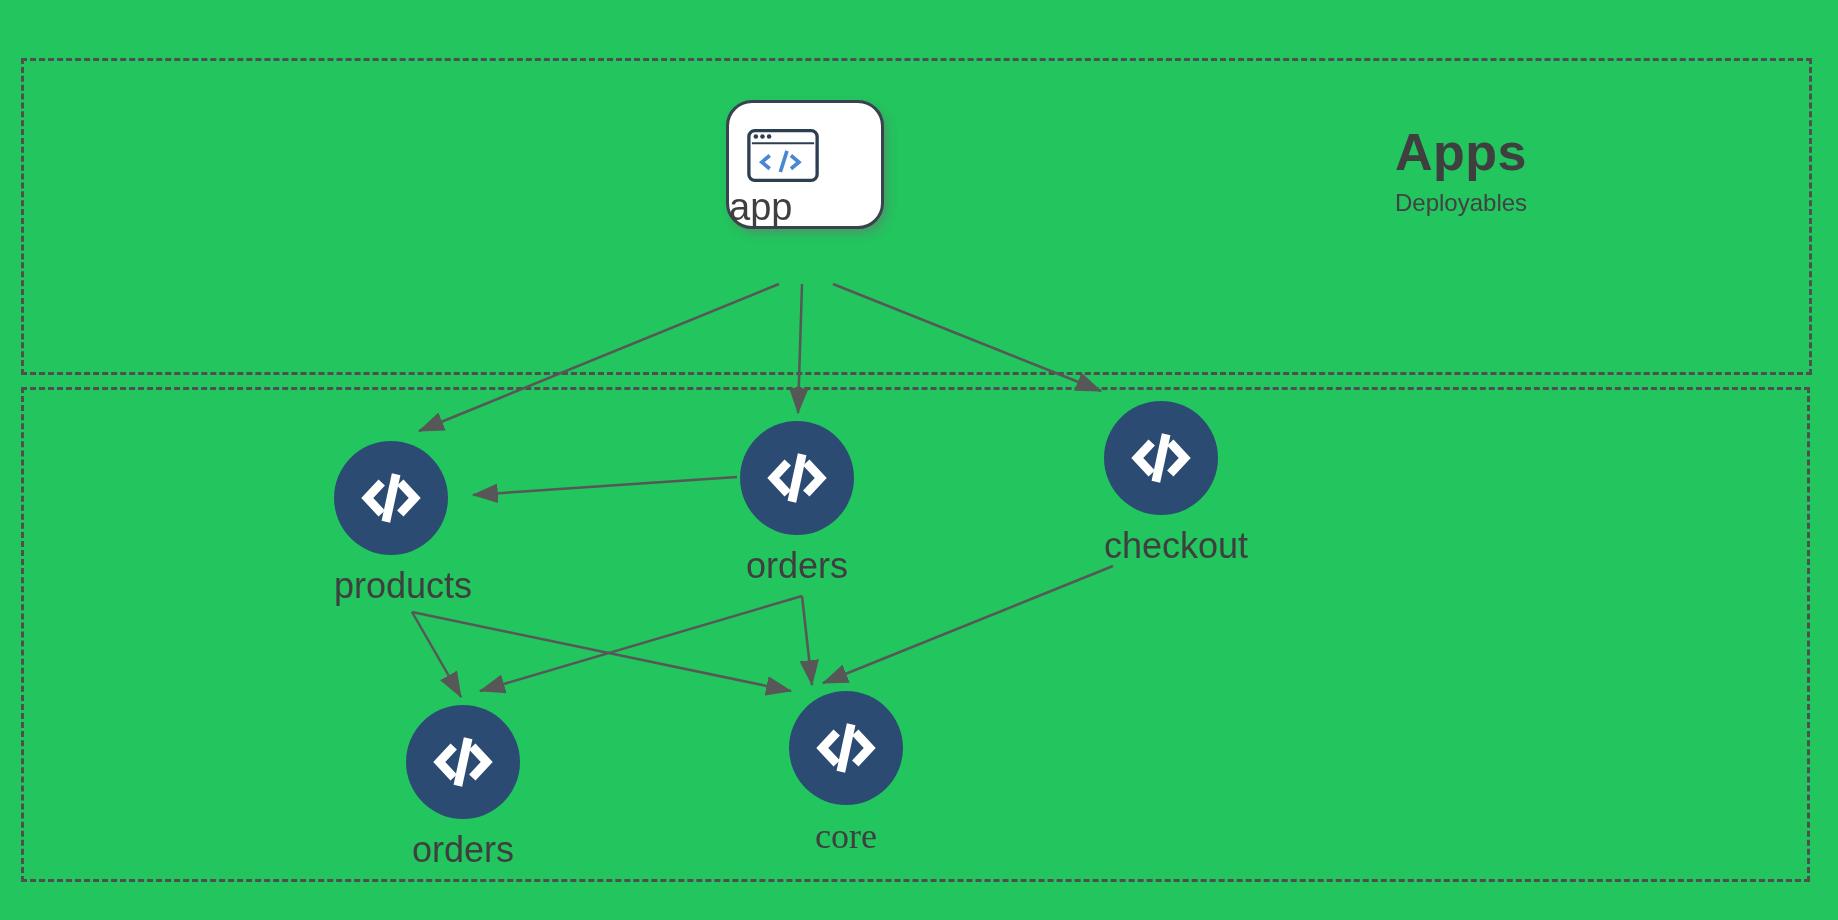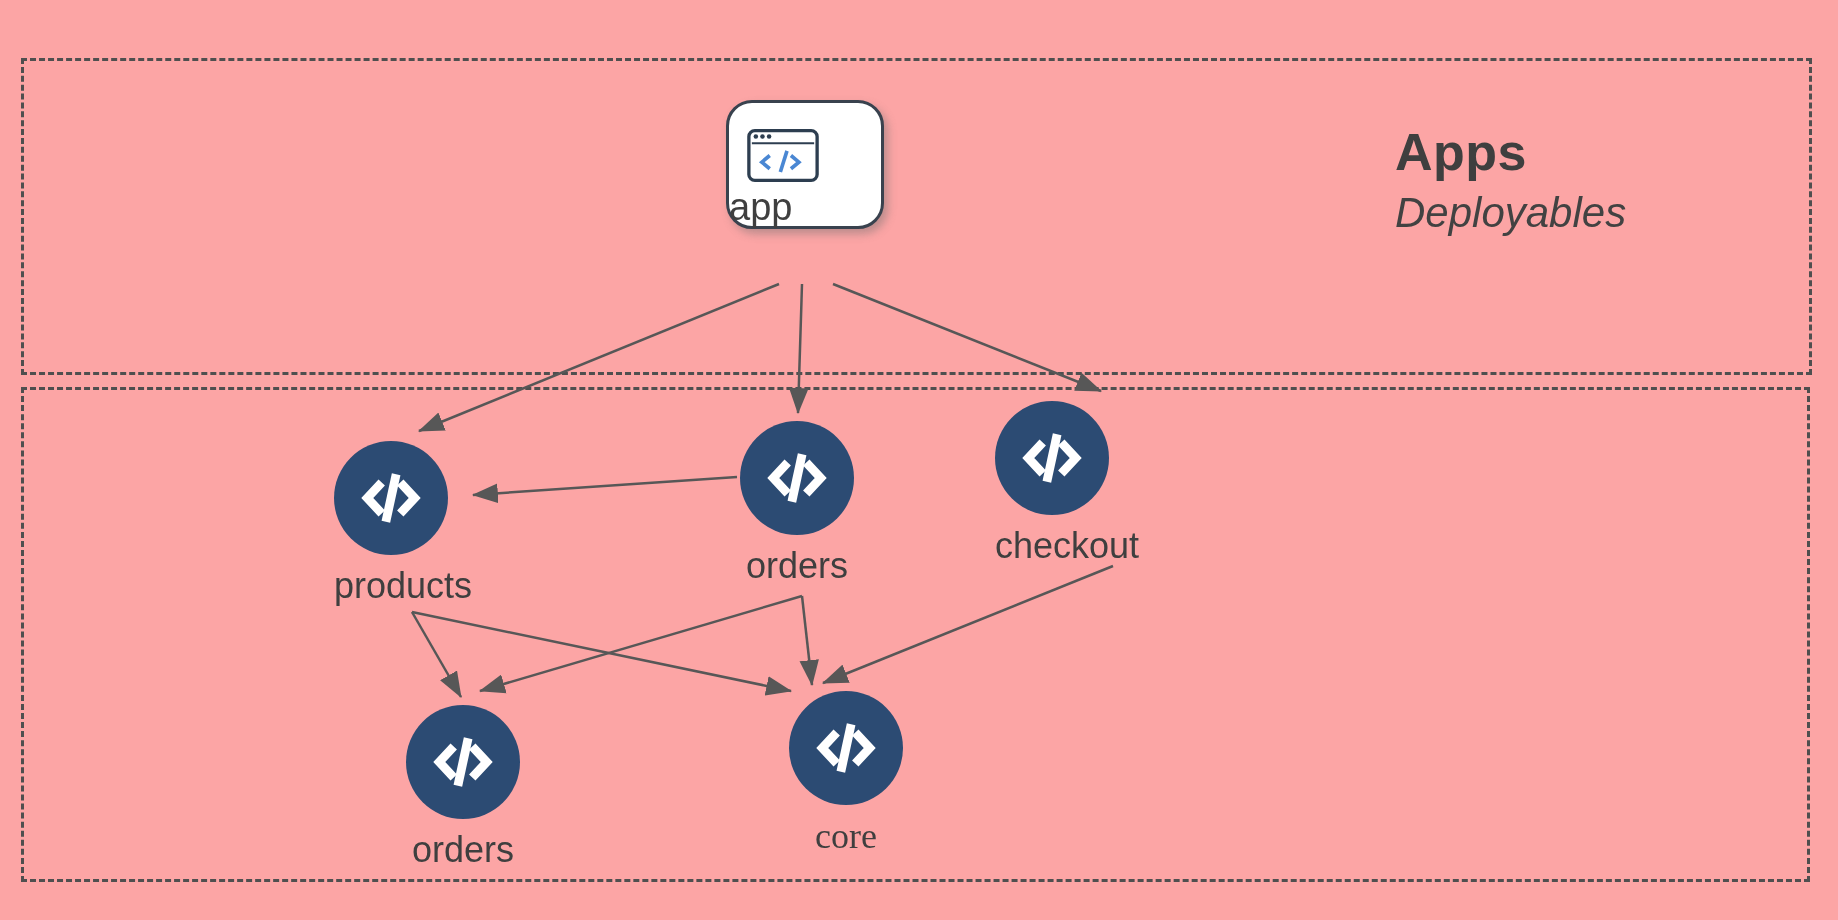--- a/index.html
+++ b/index.html
@@ -1,37 +1,37 @@
 <!DOCTYPE html>
 <html><head>
 <meta charset="utf-8">
 <style>
   html, body { margin: 0; padding: 0; background: #ffffff; }
   .canvas {
     position: relative;
     width: 1838px;
     height: 920px;
-    background: #fca5a5;
+    background: #22c55e;
     font-family: "Liberation Sans", sans-serif;
     overflow: hidden;
   }
   .section-box {
     position: absolute;
     border: 3px dashed #4f4f4f;
     background: transparent;
     box-sizing: border-box;
   }
   .apps-box { left: 21px; top: 58px;  width: 1791px; height: 317px; }
   .libs-box { left: 21px; top: 387px; width: 1789px; height: 495px; }
 
   .section-label { position: absolute; color: #3f3f3f; }
   .apps-label { left: 1395px; top: 124px; }
   .libs-label { left: 1395px; top: 508px; }
   .section-title { font-size: 52px; font-weight: bold; line-height: 1.1; letter-spacing: 0.5px; }
-  .section-subtitle { font-size: 42px; font-weight: normal; margin-top: 8px; color: #424242; font-style: italic; }
+  .section-subtitle { font-size: 24px; font-weight: normal; margin-top: 8px; color: #424242; }
 
   #edge-layer { position: absolute; left: 0; top: 0; width: 1838px; height: 920px; }
 
   .app-node {
     position: absolute;
     left: 726px; top: 100px;
     width: 158px; height: 129px;
     background: #ffffff;
     border: 3px solid #39424e;
     border-radius: 26px;
@@ -52,21 +52,21 @@
     background: #2c4b73;
     display: flex; align-items: center; justify-content: center;
   }
   .lib-label {
     margin-top: 10px;
     font-size: 36px; color: #3f3f3f;
     white-space: nowrap;
   }
   .node-products { left: 334px; top: 441px; }
   .node-orders   { left: 740px; top: 421px; }
-  .node-checkout { left: 995px; top: 401px; text-align: right; }
+  .node-checkout { left: 1104px; top: 401px; text-align: right; }
   .node-shared   { left: 406px; top: 705px; }
   .node-core     { left: 789px; top: 691px; font-family: Liberation Serif, serif; }
 
   .hidden-defs { position: absolute; width: 0; height: 0; overflow: hidden; }
 </style>
 </head>
 <body>
 
 <svg class="hidden-defs" aria-hidden="true">
   <defs>

